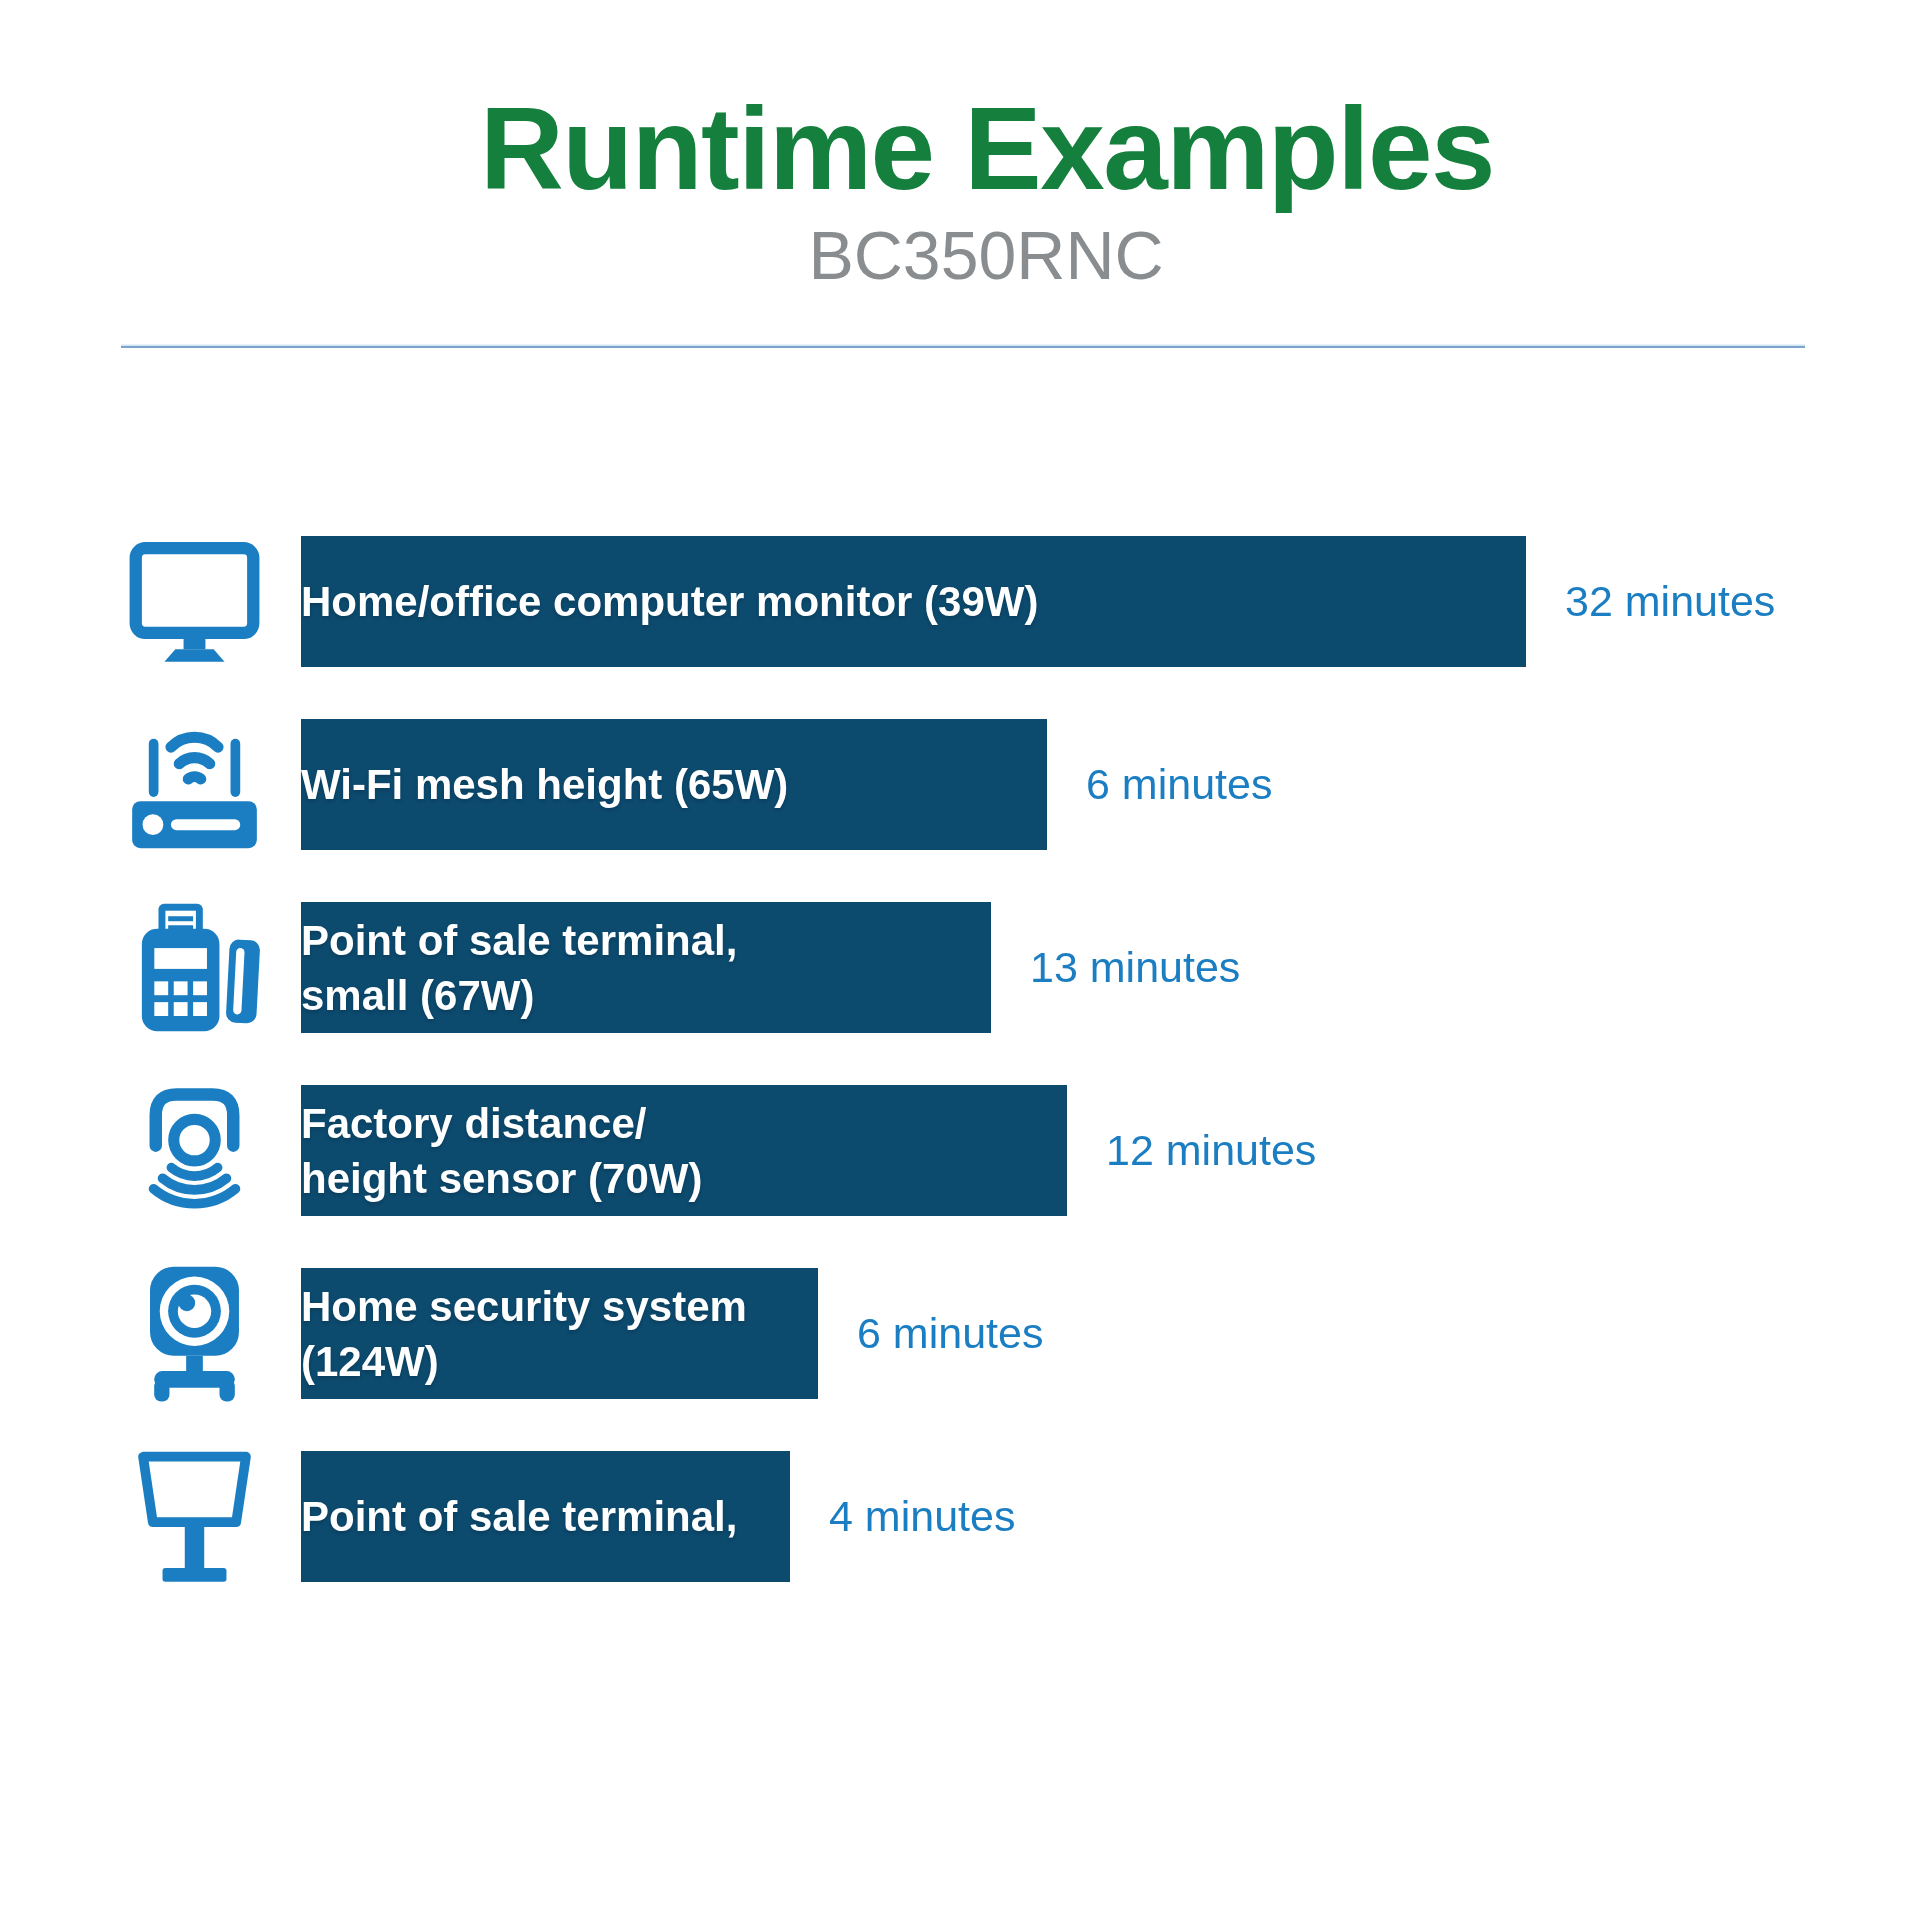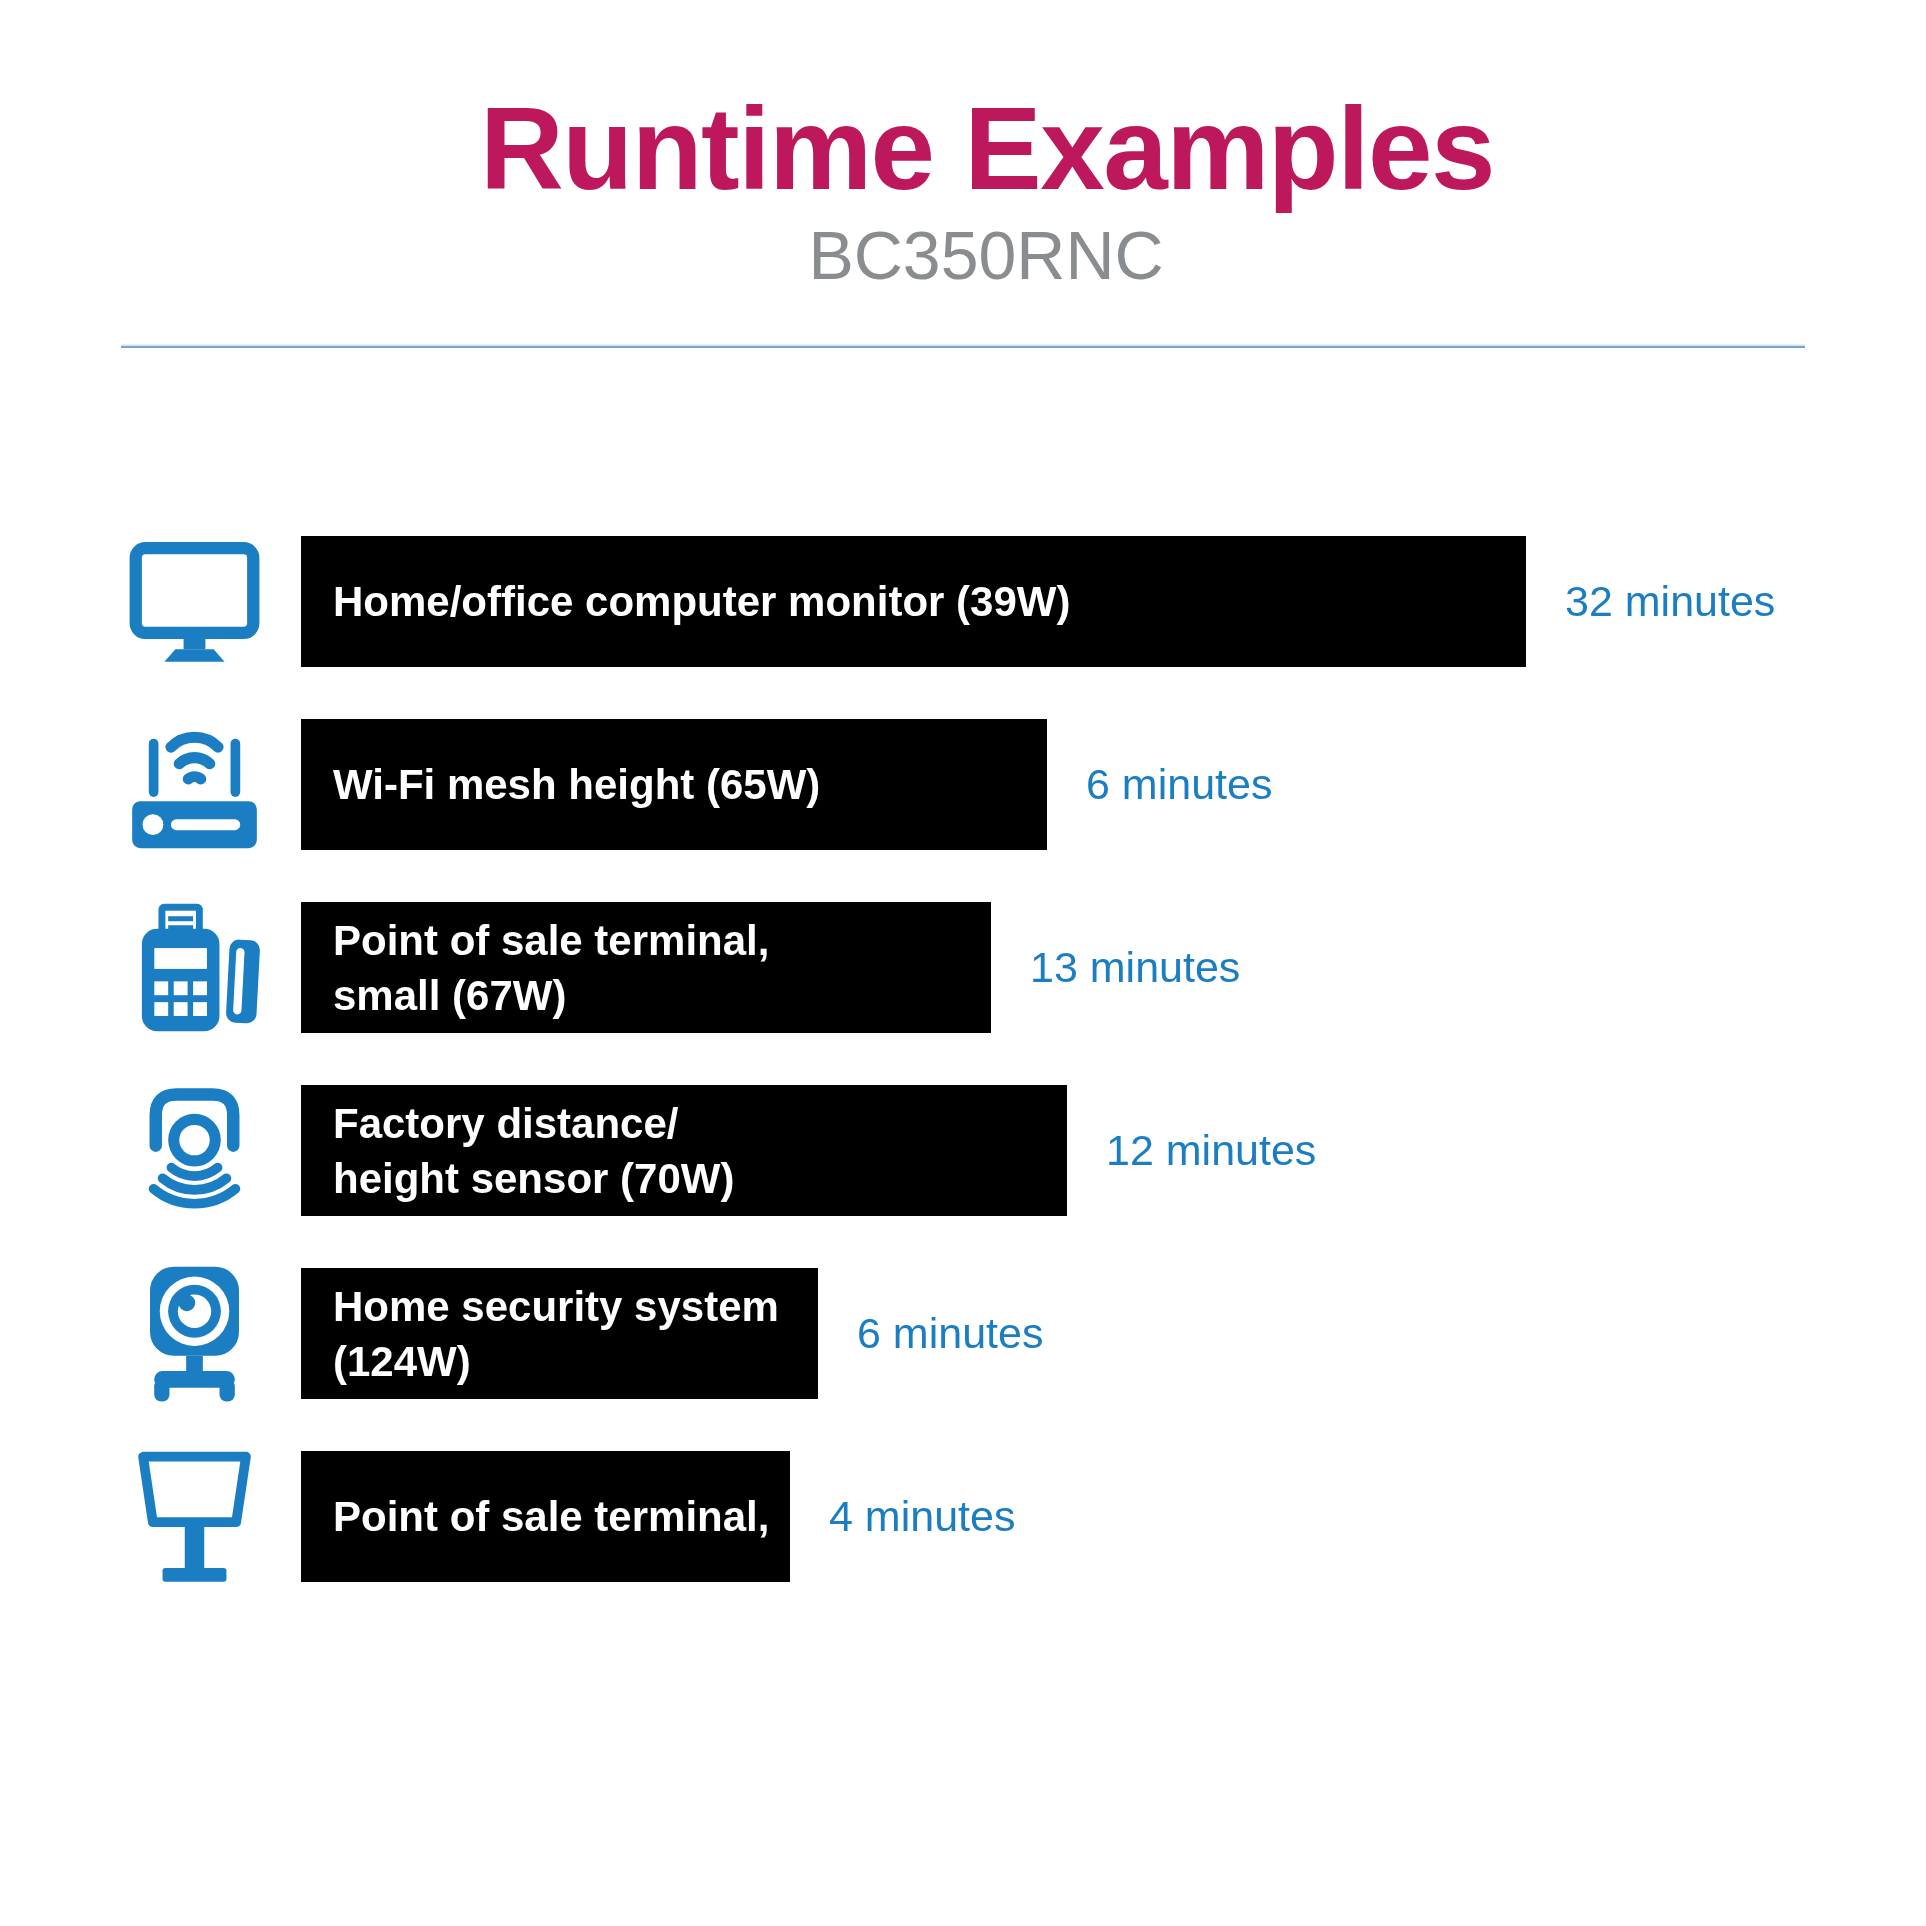--- a/index.html
+++ b/index.html
@@ -18,21 +18,21 @@
     height: 1926px;
     position: relative;
   }
 
   
   .header {
     padding-top: 91px;
     text-align: center;
   }
   .title {
-    color: #be185d;
+    color: #15803d;
     font-size: 116px;
     font-weight: bold;
     letter-spacing: -1.5px;
     line-height: 1.0;
     padding-left: 48px;
   }
   .subtitle {
     color: #8A8D8F;
     font-size: 68px;
     font-weight: 400;
@@ -69,25 +69,24 @@
     margin-right: 35px;
     display: flex;
     justify-content: center;
     align-items: center;
   }
   .icon-cell svg {
     display: block;
   }
   .bar {
     height: 131px;
-    background: #000000;
+    background: #0c4a6e;
     display: flex;
     flex-direction: column;
     justify-content: center;
-    padding-left: 32px;
     box-sizing: border-box;
     flex: 0 0 auto;
   }
   .bar-line {
     color: #ffffff;
     font-size: 42px;
     font-weight: bold;
     line-height: 55px;
     white-space: nowrap;
     text-shadow: 0 2.3px 3.9px rgba(0,0,0,0.18);

